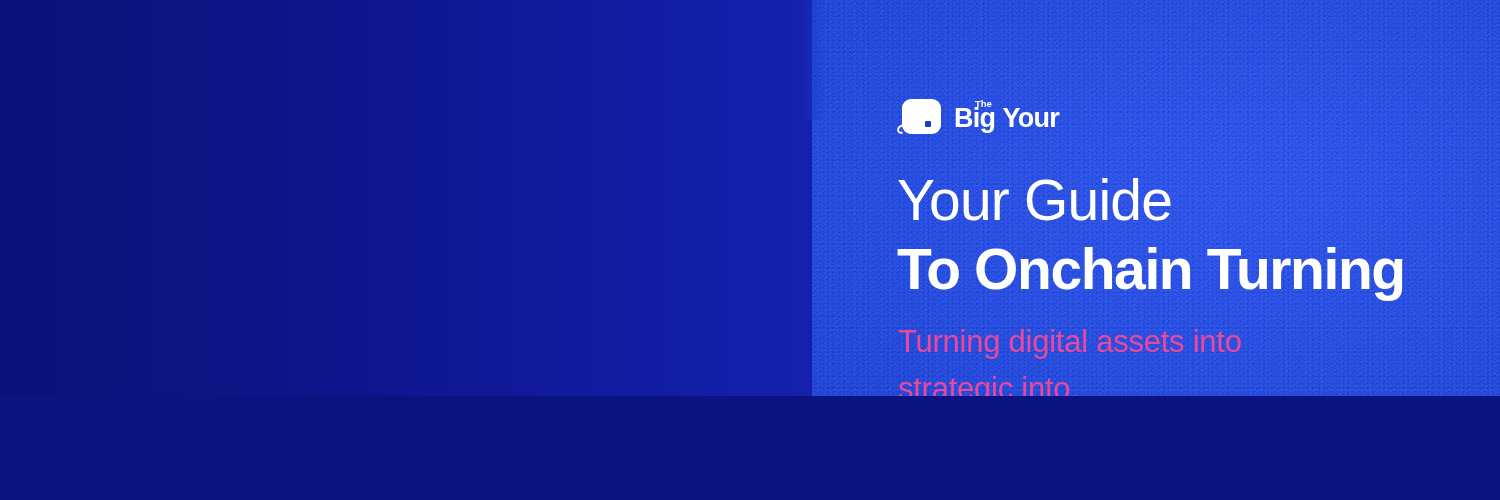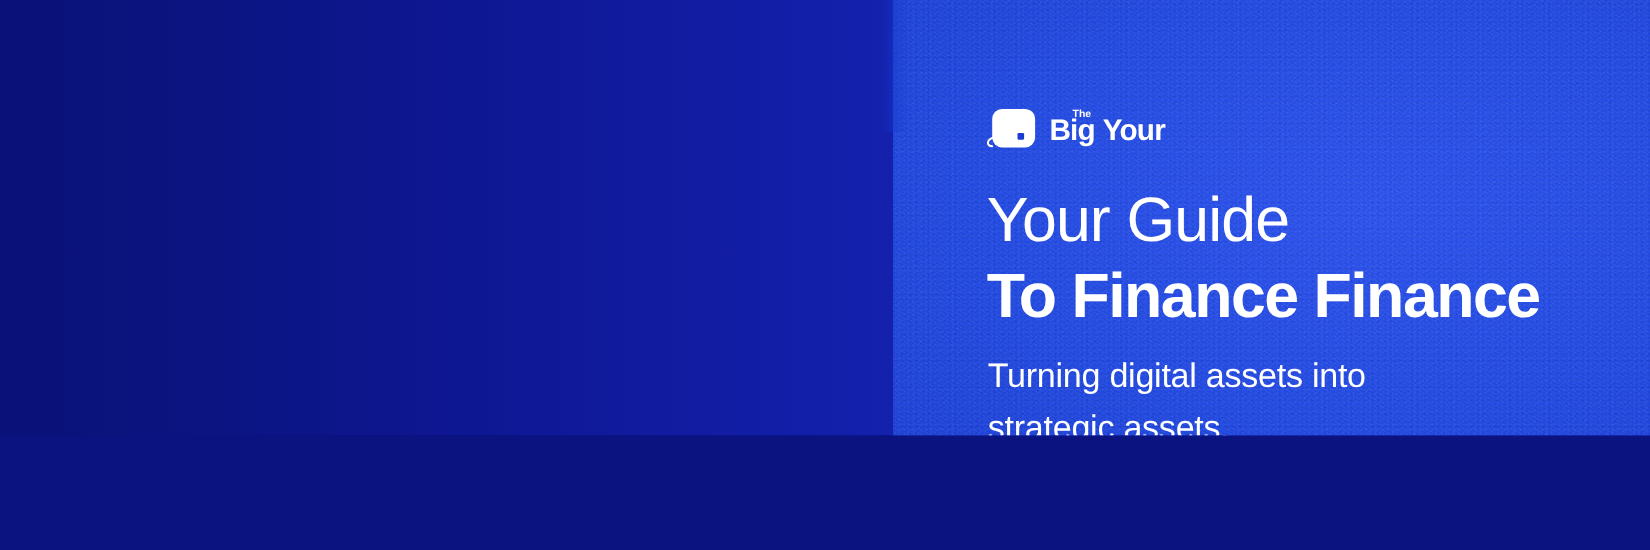--- a/index.html
+++ b/index.html
@@ -179,21 +179,21 @@
     margin-top: 11px;
     white-space: nowrap;
   }
 
   
   .subtitle {
     position: absolute;
     left: 1px;
     top: 318px;
     width: 460px;
-    color: #ffffff;
+    color: #ec4899;
     font-size: 31px;
     font-weight: 400;
     line-height: 1.52;
     letter-spacing: -0.25px;
   }
   .subtitle-line { display: block; white-space: nowrap; }
 </style>
 </head>
 <body>
 
@@ -218,22 +218,22 @@
           </svg>
         </div>
         <div class="whale-body"></div>
         <div class="whale-eye"></div>
       </div>
       <div class="wordmark"><span class="wm-the">The</span><span>Big</span><span class="wm-gap"></span><span>Your</span></div>
     </div>
 
     <div class="headline">
       <div class="headline-line1">Your Guide</div>
-      <div class="headline-line2">To Finance Finance</div>
+      <div class="headline-line2">To Onchain Turning</div>
     </div>
 
     <div class="subtitle">
       <span class="subtitle-line">Turning digital assets into</span>
-      <span class="subtitle-line">strategic assets.</span>
+      <span class="subtitle-line">strategic into.</span>
     </div>
 
   </div>
 </div>
 
 </body></html>

